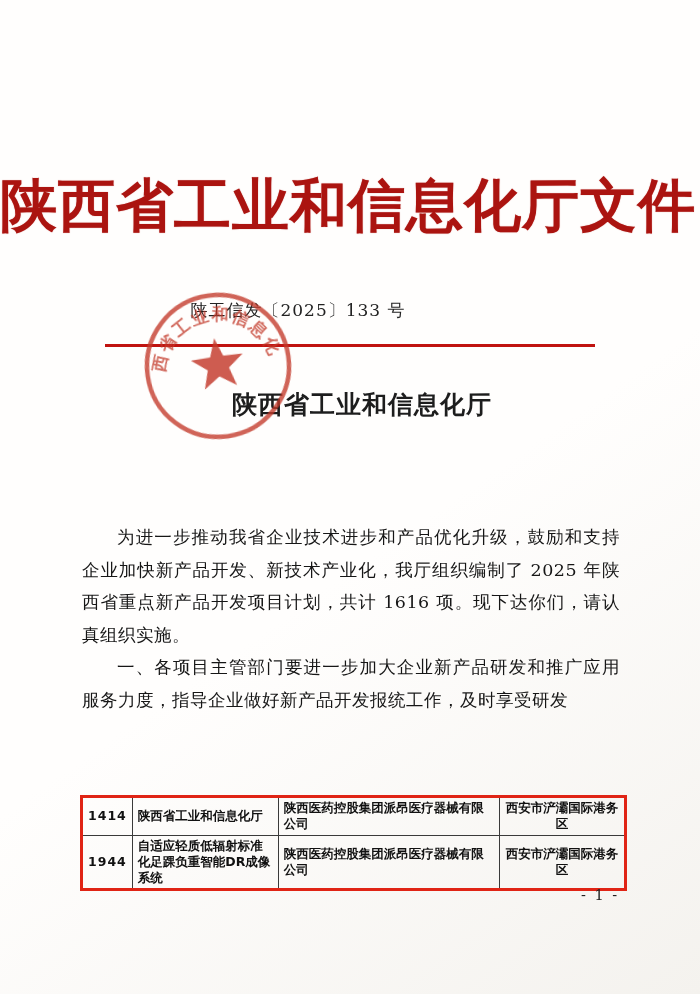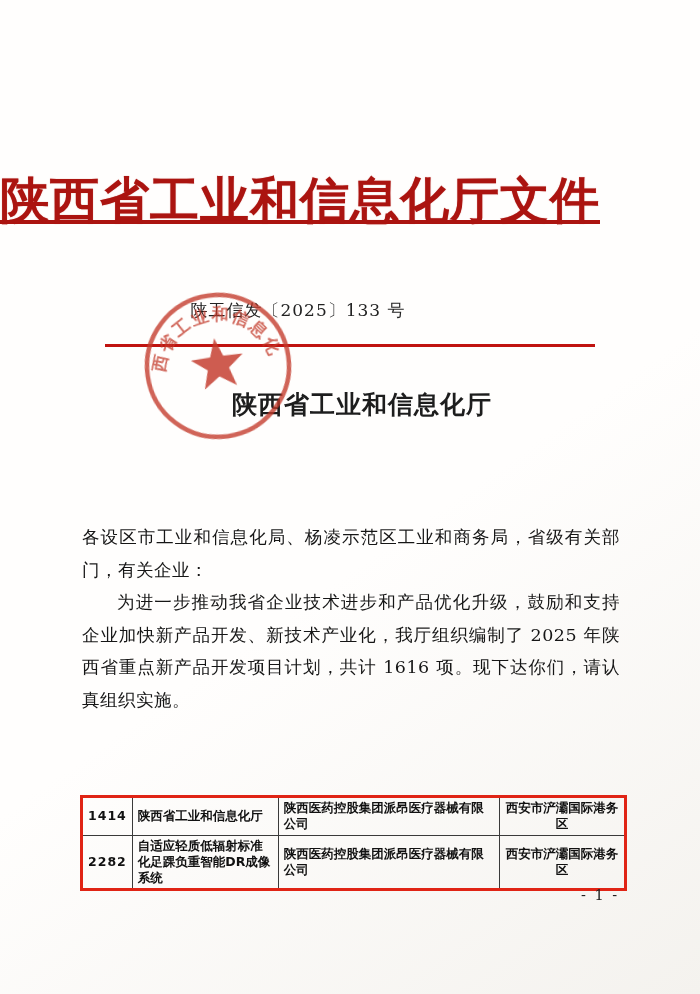--- a/index.html
+++ b/index.html
@@ -18,26 +18,25 @@
   .page{
     position:relative;
     width:700px;height:994px;
     background:linear-gradient(145deg,#fffefd 55%,#f4f2ee 100%);
     overflow:hidden;
   }
   
   .letterhead{
     position:absolute;top:168px;left:0;width:593px;
     text-align:center;
-    font-size:49px;font-weight:bold;
+    font-size:57px;font-weight:bold;
     color:var(--header-red);
     letter-spacing:1px;
     text-shadow:0 0 1px rgba(171,20,16,.55);
     white-space:nowrap;
-    text-decoration:underline;
   }
   
   .doc-number{
     position:absolute;top:299px;left:0;width:560px;
     text-align:center;
     padding-left:36px;
     font-size:17px;color:#222;
     letter-spacing:1px;
   }
   
@@ -124,34 +123,34 @@
         <textPath href="#sealArc" startOffset="50%" text-anchor="middle">陕西省工业和信息化厅</textPath>
       </text>
     </g>
   </svg>
 
   <div class="doc-title">
     <div>陕西省工业和信息化厅</div>
   </div>
 
   <div class="body-text">
-    <p>各设区市工业和信息化局、杨凌示范区工业和商务局，省级有关部门，有关企业：</p>
     <p class="indent">为进一步推动我省企业技术进步和产品优化升级，鼓励和支持企业加快新产品开发、新技术产业化，我厅组织编制了 2025 年陕西省重点新产品开发项目计划，共计 1616 项。现下达你们，请认真组织实施。</p>
+    <p class="indent">一、各项目主管部门要进一步加大企业新产品研发和推广应用服务力度，指导企业做好新产品开发报统工作，及时享受研发</p>
   </div>
 
   <table class="proj-table">
     <tbody>
       <tr>
         <td class="c-id">1414</td>
         <td class="c-product">陕西省工业和信息化厅</td>
         <td class="c-company">陕西医药控股集团派昂医疗器械有限公司</td>
         <td class="c-district">西安市浐灞国际港务区</td>
       </tr>
       <tr>
-        <td class="c-id">2282</td>
+        <td class="c-id">1944</td>
         <td class="c-product">自适应轻质低辐射标准化足踝负重智能DR成像系统</td>
         <td class="c-company">陕西医药控股集团派昂医疗器械有限公司</td>
         <td class="c-district">西安市浐灞国际港务区</td>
       </tr>
     </tbody>
   </table>
 
   <div class="page-number">- 1 -</div>
 
 </div>

